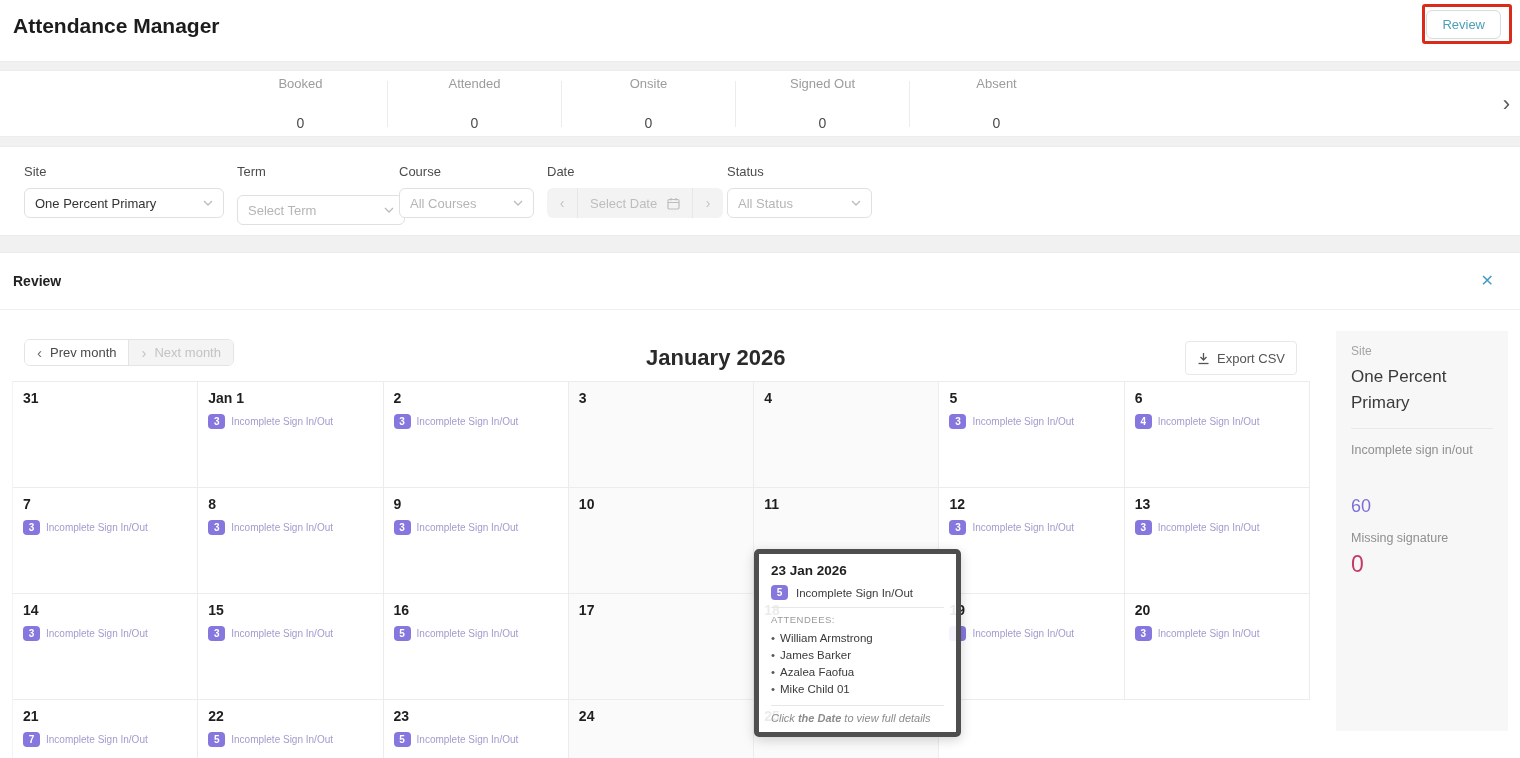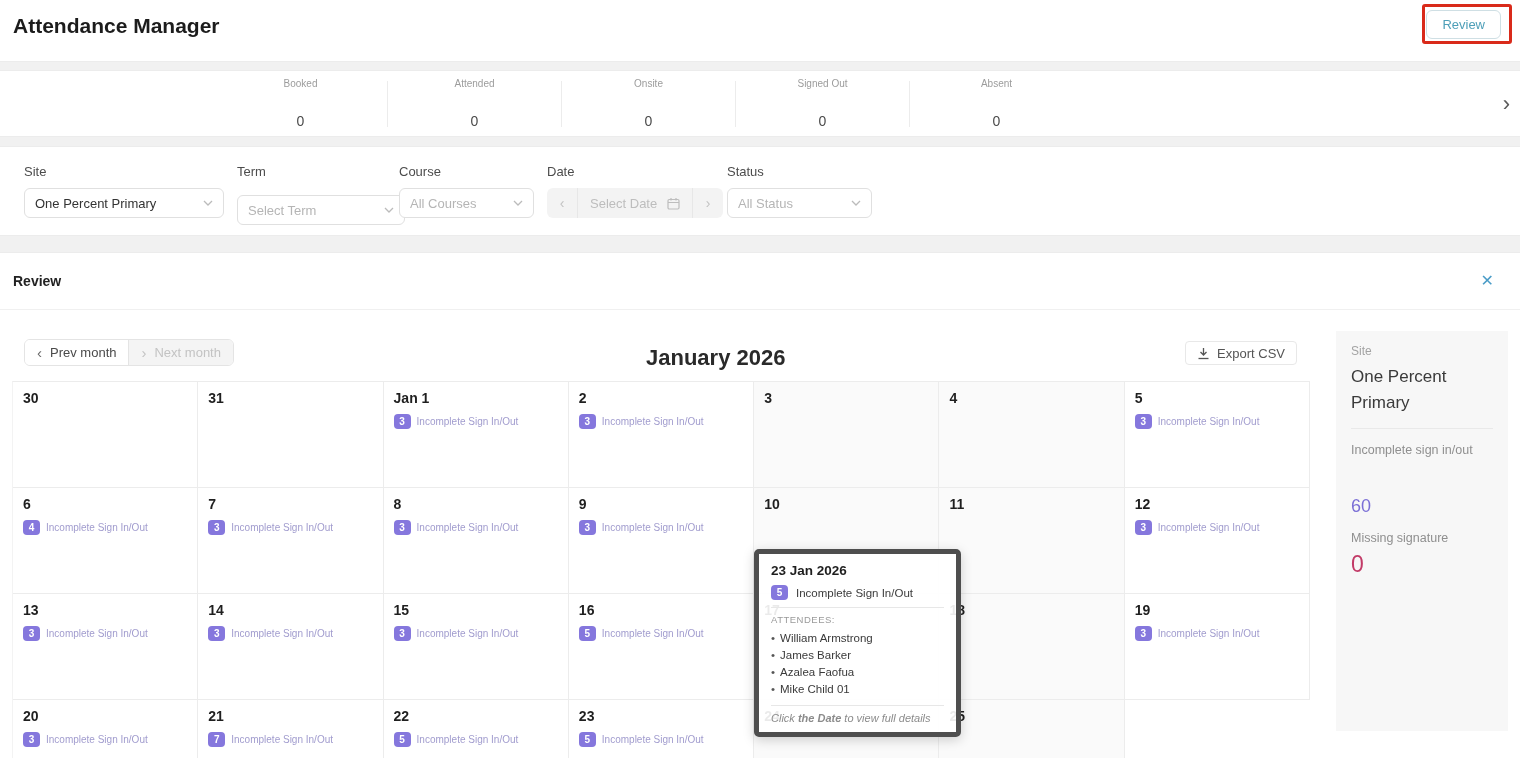--- a/index.html
+++ b/index.html
@@ -9,21 +9,21 @@
   
   .app-header { position:relative; height:62px; background:#fff; border-bottom:1px solid #ececec;padding-left:12px; }
   .app-title { position:absolute; left:13px; top:14px; font-size:21px; font-weight:700; color:#1c1c1c; }
   .review-annotation { position:absolute; right:8px; top:4px; width:90px; height:40px; border:3px solid #d92a1a; border-radius:3px; }
   .review-btn { position:absolute; right:19px; top:10px; background:#fff; border:1px solid #cfdfe4; border-radius:6px; padding:6px 15px; font-size:13px; color:#4e9fb8; cursor:pointer; font-family:inherit; }
 
   
   .stats-bar { position:relative; margin-top:8px; height:67px; background:#fff; border-top:1px solid #ececec; border-bottom:1px solid #ececec; display:flex; align-items:center; }
   .stats-items { display:flex; margin-left:214px; align-items:center; height:100%; }
   .stat-item { width:173px; text-align:center; }
-  .stat-label { font-size:10px; color:#9c9c9c; margin-bottom:24px; }
+  .stat-label { font-size:13px; color:#9c9c9c; margin-bottom:24px; }
   .stat-value { font-size:14px; color:#4a4a4a; }
   .stat-divider { width:1px; height:46px; background:#ececec; }
   .stats-chevron { position:absolute; right:10px; top:50%; transform:translateY(-50%); font-size:22px; color:#5a5a5a; line-height:1; cursor:pointer; }
 
   
   .filters-sec { position:relative; margin-top:9px; height:90px; background:#fff; border-top:1px solid #ececec; border-bottom:1px solid #ececec; }
   .filter-group { position:absolute; top:17px; }
   .filter-label { font-size:13px; color:#4c4c4c; margin-bottom:9px; }
   .select-box { height:30px; background:#fff; border:1px solid #e0e0e0; border-radius:6px; display:flex; align-items:center; padding:0 10px; font-size:13px; cursor:pointer; justify-content:space-between; }
   .select-box .val-dark { color:#333; }
@@ -41,21 +41,21 @@
 
   .seg-control { position:absolute; left:24px; top:86px; display:flex; height:27px; border-radius:6px; overflow:hidden; border:1px solid #e4e4e4; }
   .seg-btn { display:flex; align-items:center; gap:8px; padding:0 12px; font-size:13px; cursor:pointer; }
   .seg-prev { background:#fff; color:#4a4a4a; }
   .seg-prev .seg-chev { color:#6a6a6a; }
   .seg-next { background:#f4f4f4; color:#c3c3c3; border-left:1px solid #e4e4e4; cursor:default; }
   .seg-chev { font-size:15px; }
 
   .month-title { position:absolute; left:646px; top:92px; font-size:22px; font-weight:700; color:#2a2a2a; }
 
-  .export-btn { position:absolute; right:223px; top:88px; height:24px; display:flex; align-items:center; gap:7px; background:#fff; border:1px solid #e8e8e8; border-radius:4px; padding:0 11px; font-size:13px; color:#555; cursor:pointer; font-family:inherit; }
+  .export-btn { position:absolute; right:223px; top:88px; height:34px; display:flex; align-items:center; gap:7px; background:#fff; border:1px solid #e8e8e8; border-radius:4px; padding:0 11px; font-size:13px; color:#555; cursor:pointer; font-family:inherit; }
 
   
   .calendar-grid { position:absolute; left:12px; top:128px; width:1298px; display:grid; grid-template-columns:repeat(7,1fr); border-top:1px solid #ececec; border-left:1px solid #f3f3f3; }
   .cal-cell { height:106px; border-right:1px solid #ececec; border-bottom:1px solid #ececec; background:#fff; padding:8px 10px; cursor:pointer; }
   .cal-cell.weekend { background:#fafafa; }
   .cal-day { font-size:14px; font-weight:700; color:#1f1f1f; margin-bottom:8px; }
   .badge-row { display:flex; align-items:center; gap:6px; }
   .badge { min-width:17px; height:15px; padding:0 4px; border-radius:4px; background:#8577dd; color:#fff; font-size:10px; font-weight:700; display:inline-flex; align-items:center; justify-content:center; }
   .badge-label { font-size:10px; color:#a19cce; white-space:nowrap; }
 
@@ -200,23 +200,20 @@
     <button class="export-btn">
       <svg width="13" height="13" viewBox="0 0 13 13">
           <path d="M6.5 1v6.5M3.5 5l3 3 3-3" fill="none" stroke="#555" stroke-width="1.3"></path>
           <path d="M1.5 11.5h10" stroke="#555" stroke-width="1.3"></path>
         </svg>
       <span>Export CSV</span>
     </button>
 
     <div class="calendar-grid">
         <div class="cal-cell">
-          <div class="cal-day">30</div>
-        </div>
-        <div class="cal-cell">
           <div class="cal-day">31</div>
         </div>
         <div class="cal-cell">
           <div class="cal-day">Jan 1</div>
           <div class="badge-row">
             <span class="badge">3</span>
             <span class="badge-label">Incomplete Sign In/Out</span>
           </div>
         </div>
         <div class="cal-cell">

